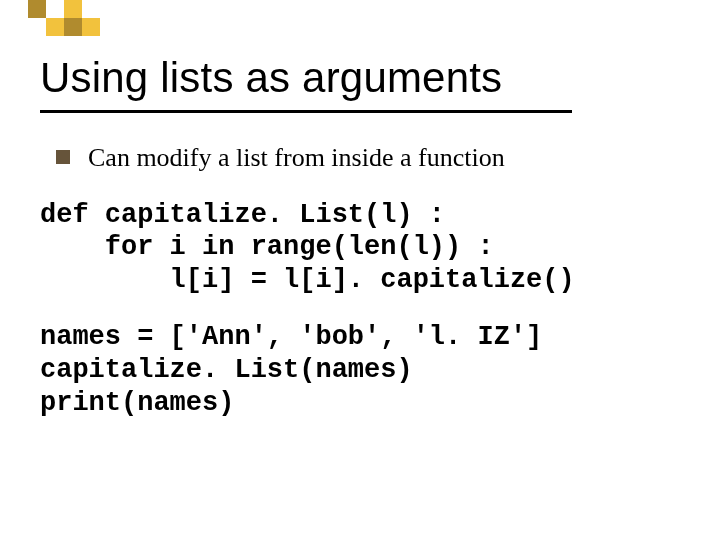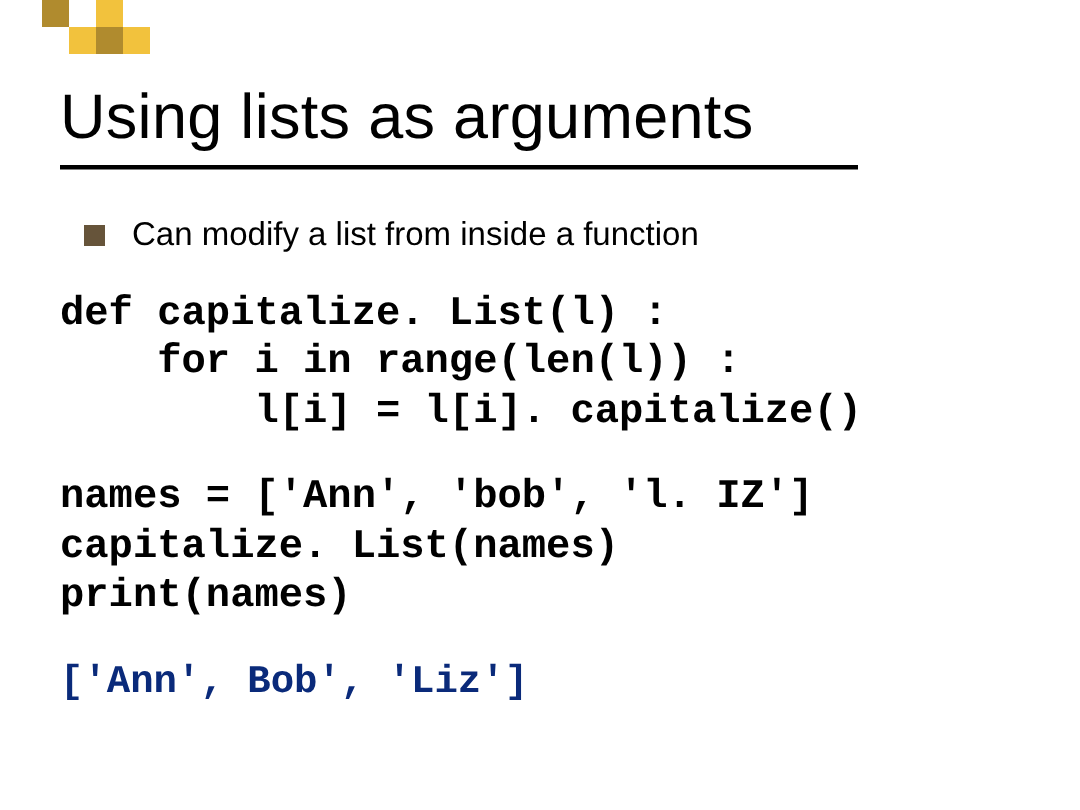--- a/index.html
+++ b/index.html
@@ -4,21 +4,21 @@
 <style>
   * { margin: 0; padding: 0; box-sizing: border-box; }
   html, body { width: 720px; height: 540px; background: #fff; font-family: Arial, Helvetica, sans-serif; color: #000; }
   .slide { position: relative; width: 612px; height: 540px; padding: 48px 40px 40px 40px; }
   .deco { position: absolute; top: 0; left: 28px; width: 120px; height: 36px; }
   .deco svg { display: block; }
   .rule { position: absolute; left: 40px; right: 40px; top: 110px; height: 0; border-top: 3px solid #000; }
   .title { font-size: 42px; font-weight: 400; letter-spacing: 0.2px; margin-top: 6px; margin-bottom: 40px; }
   .bullet-row { display: flex; align-items: flex-start; gap: 18px; margin: 28px 0 24px 16px; }
   .bullet-square { width: 14px; height: 14px; background: #66543a; flex: 0 0 auto; margin-top: 8px; }
-  .bullet-text { font-size: 22px; line-height: 1.25; }
+  .bullet-text { font-size: 26px; line-height: 1.25; font-family: Liberation Serif, serif; }
   .code { font-family: "Courier New", Courier, monospace; font-size: 27px; font-weight: bold; white-space: pre; margin-top: 8px; line-height: 1.22; }
   .code-block { margin-bottom: 24px; }
   .output { font-family: "Courier New", Courier, monospace; font-size: 26px; font-weight: bold; white-space: pre; color: #0a2a7a; }
 </style>
 </head>
 <body>
 
 <div class="slide">
 
   <div class="deco">
@@ -45,15 +45,14 @@
   </div>
 
   <div class="code code-block"><span>def capitalize. List(l) :</span>
 <span>    for i in range(len(l)) :</span>
 <span>        l[i] = l[i]. capitalize()</span></div>
 
   <div class="code code-block"><span>names = ['Ann', 'bob', 'l. IZ']</span>
 <span>capitalize. List(names)</span>
 <span>print(names)</span></div>
 
-  <div class="output">['Ann', Bob', 'Liz']</div>
 
 </div>
 
 </body></html>

